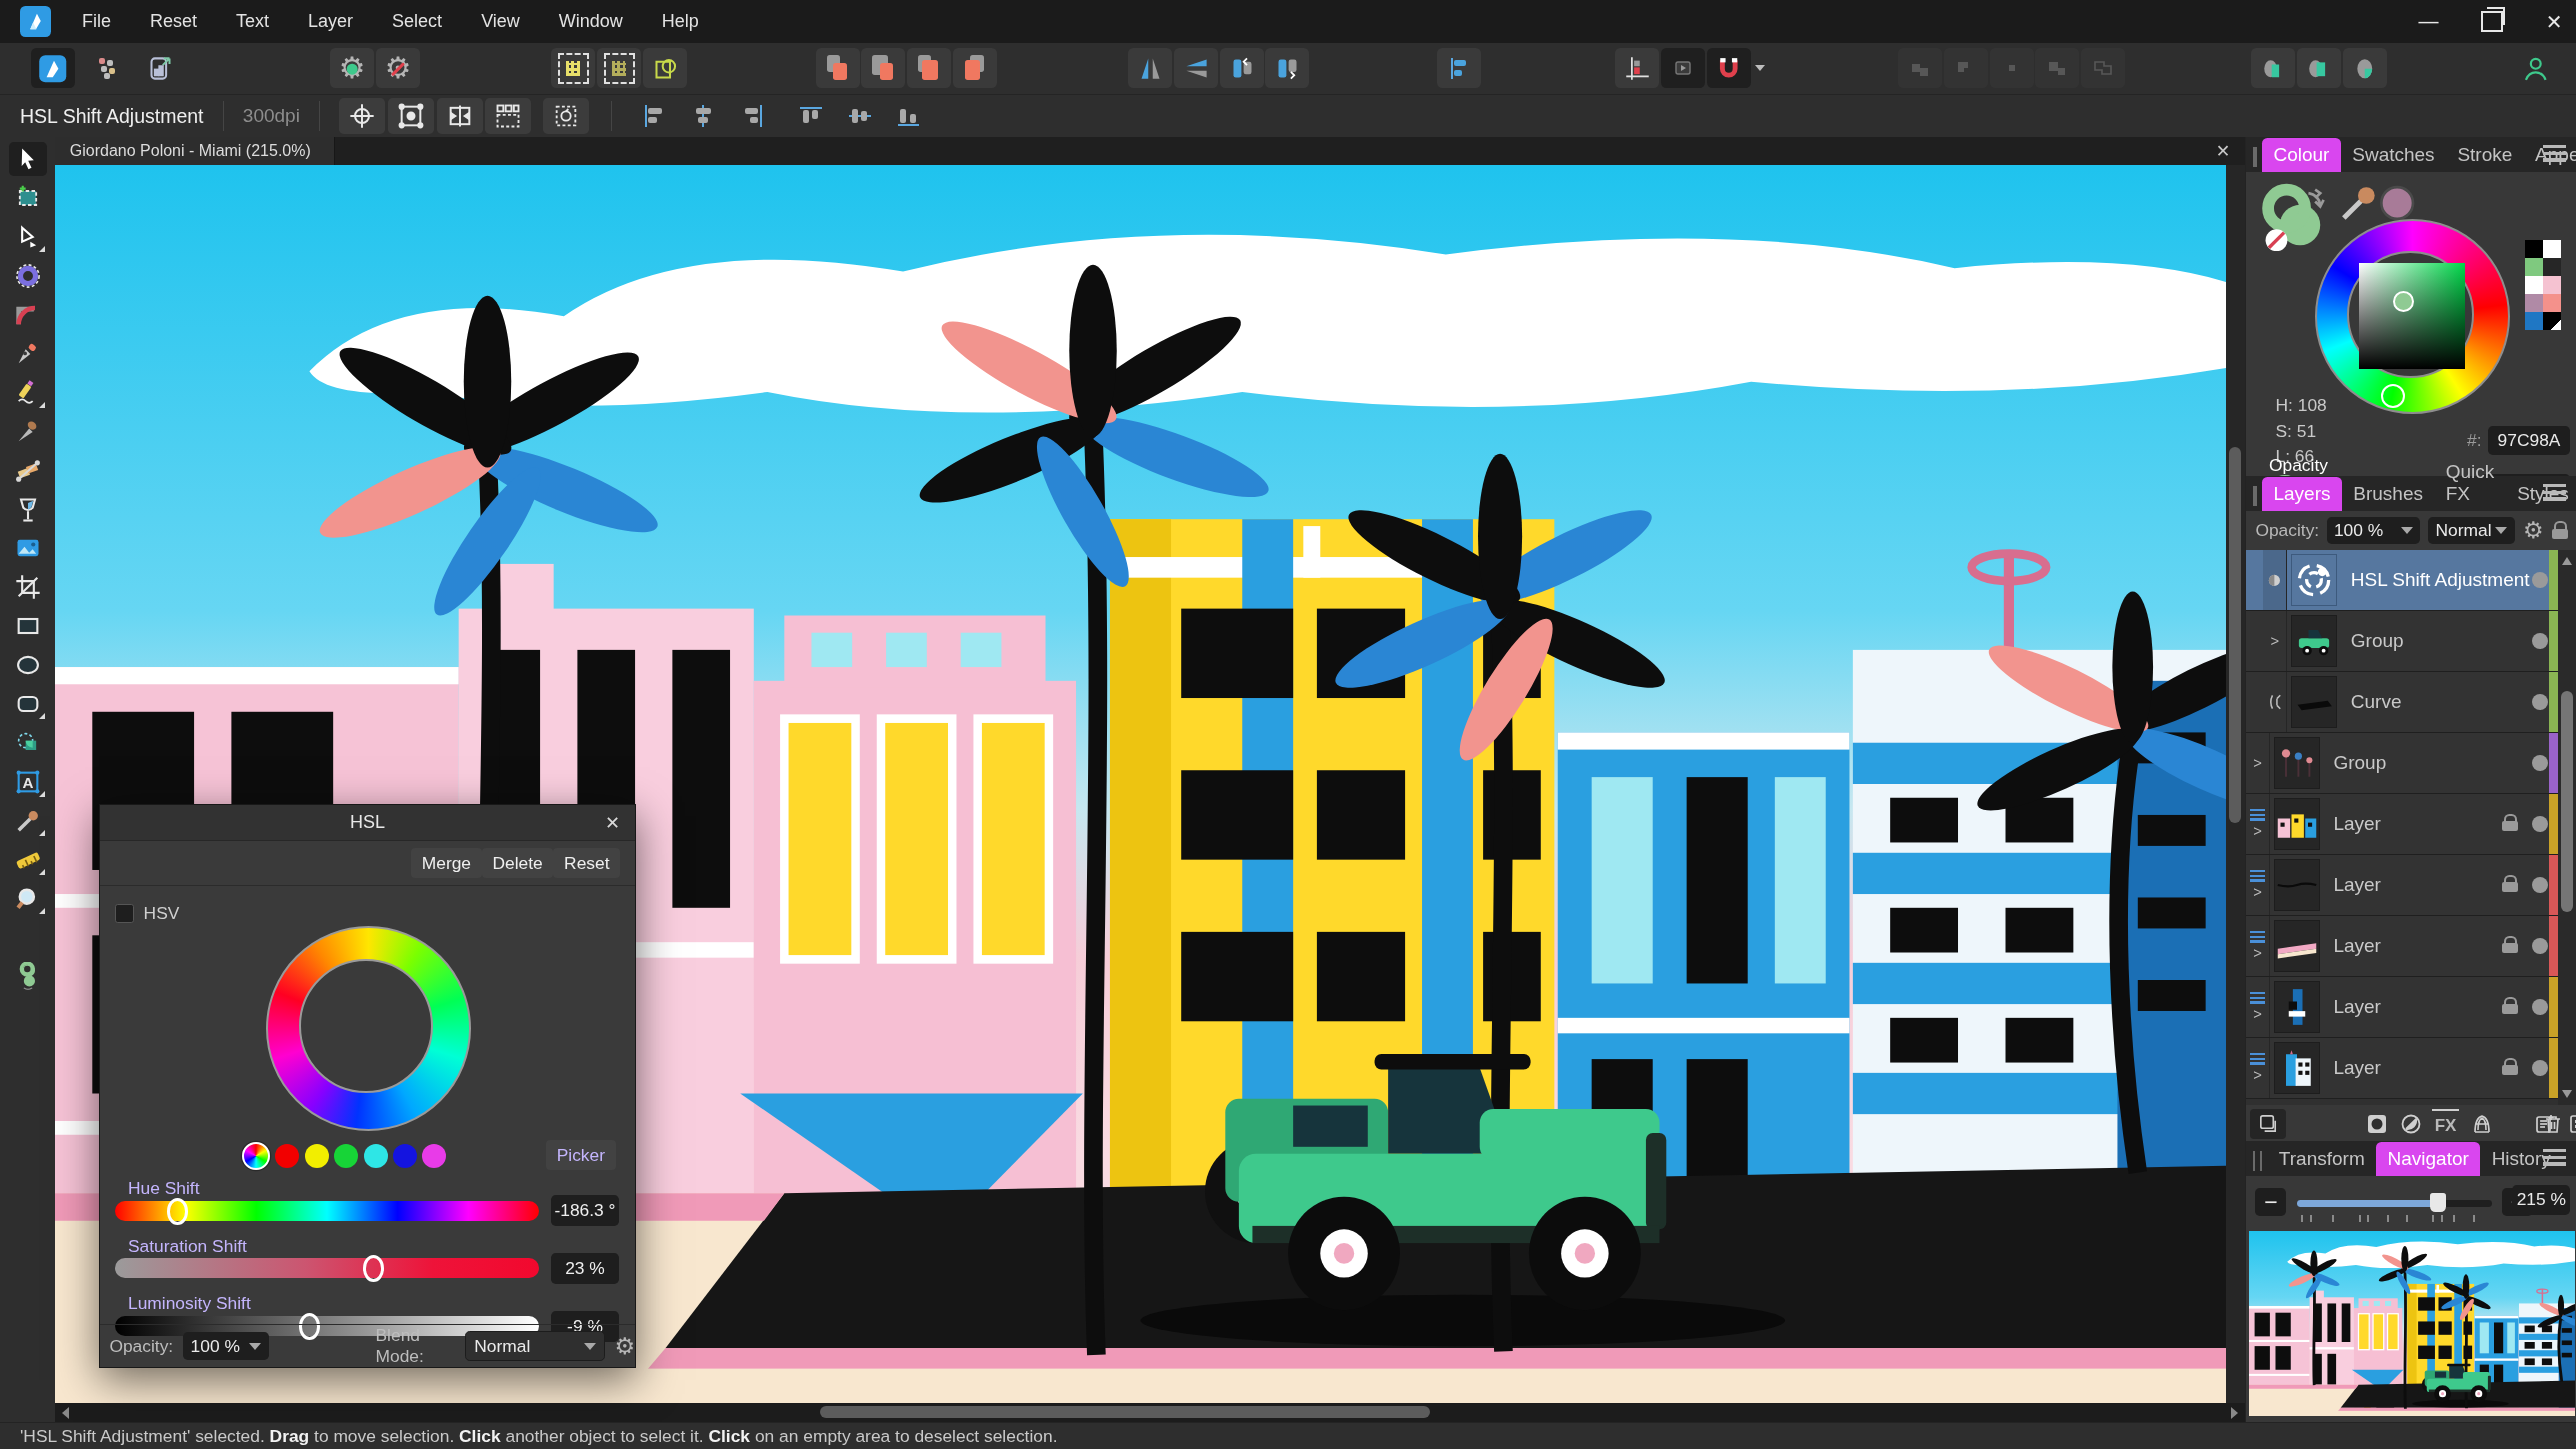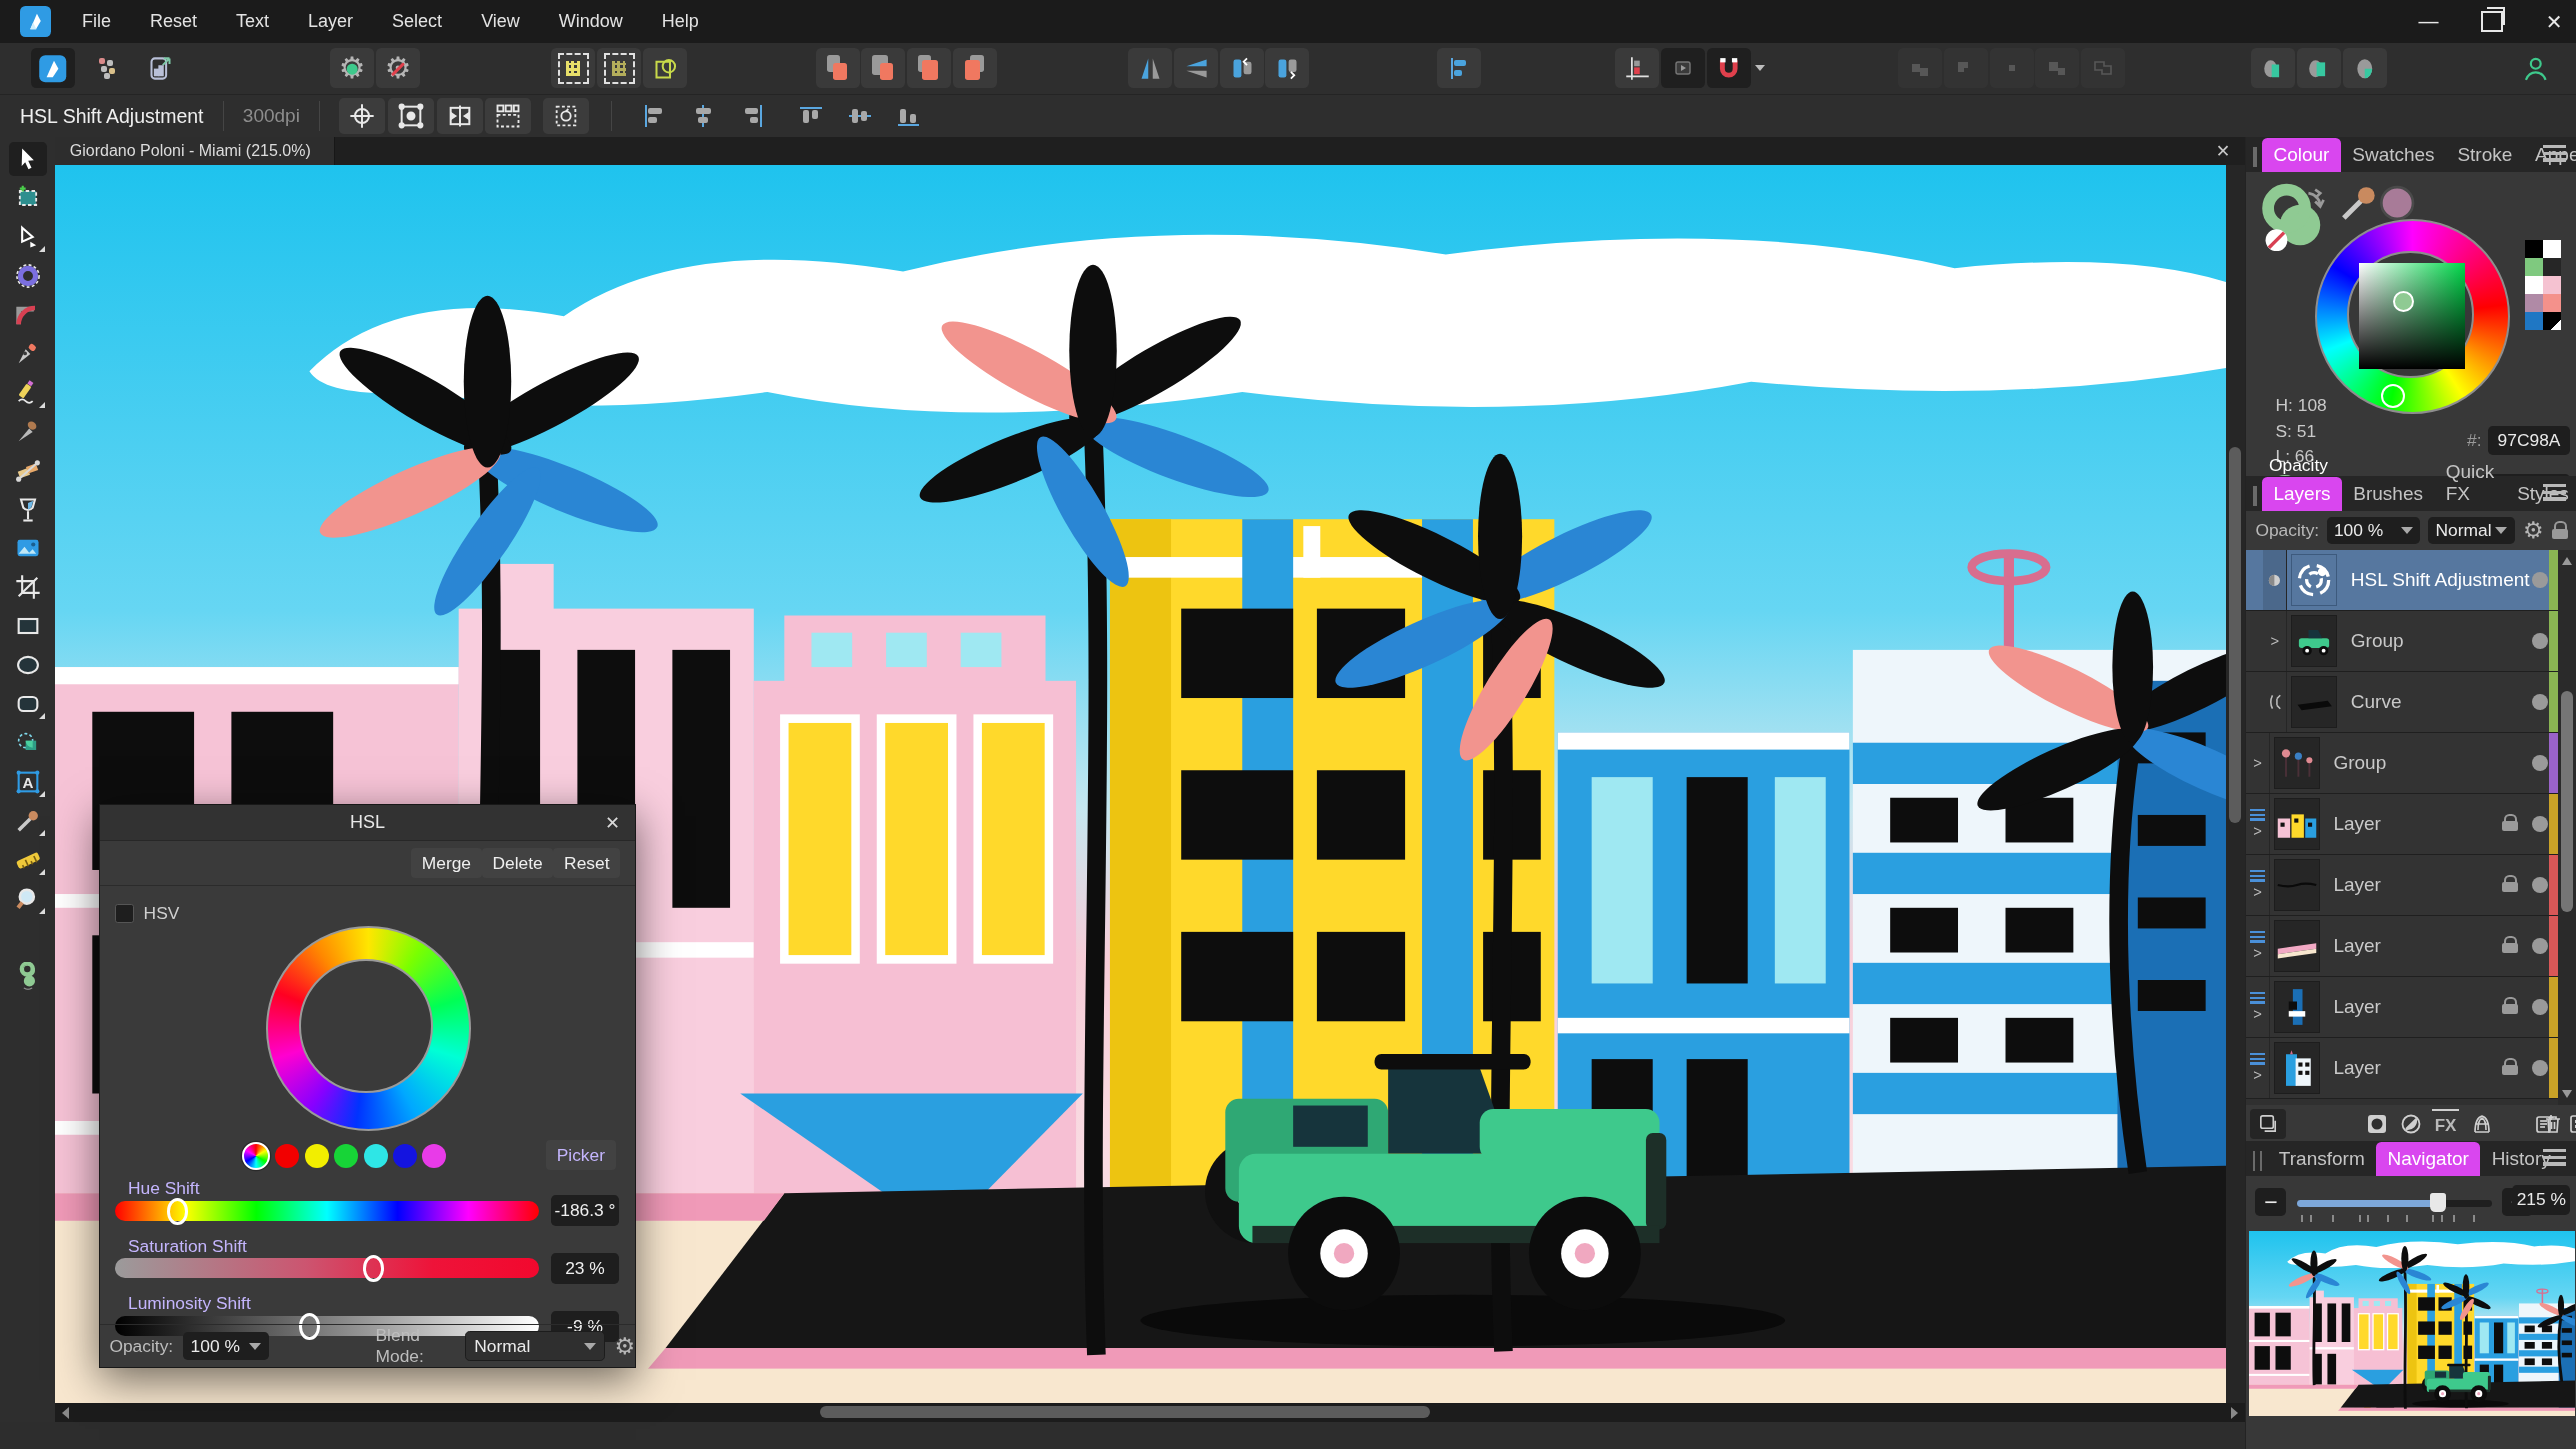--- a/index.html
+++ b/index.html
@@ -1226,15 +1226,20 @@
         </span>
       <span style="margin-left:107px">Blend Mode:</span>
       <span class="dkbox" style="margin-left:9.4px;width:148px;height:28px;justify-content:space-between;padding:0 8px;background:#2f2f2f;border:1.3px solid #1c1c1c">
           <span>Normal</span>
           <span class="chevd"></span>
         </span>
       <span class="gear" style="font-size:23px;margin-left:9.4px">⚙</span>
     </div>
   </div>
 
+  <div class="abs statusbar">
+    <span class="txt">
+      <span>'HSL Shift Adjustment' selected. </span><b>Drag</b><span> to move selection. </span><b>Click</b><span> another object to select it. </span><b>Click</b><span> on an empty area to deselect selection.</span>
+    </span>
+  </div>
 
 </div>
 
 
 </body></html>

